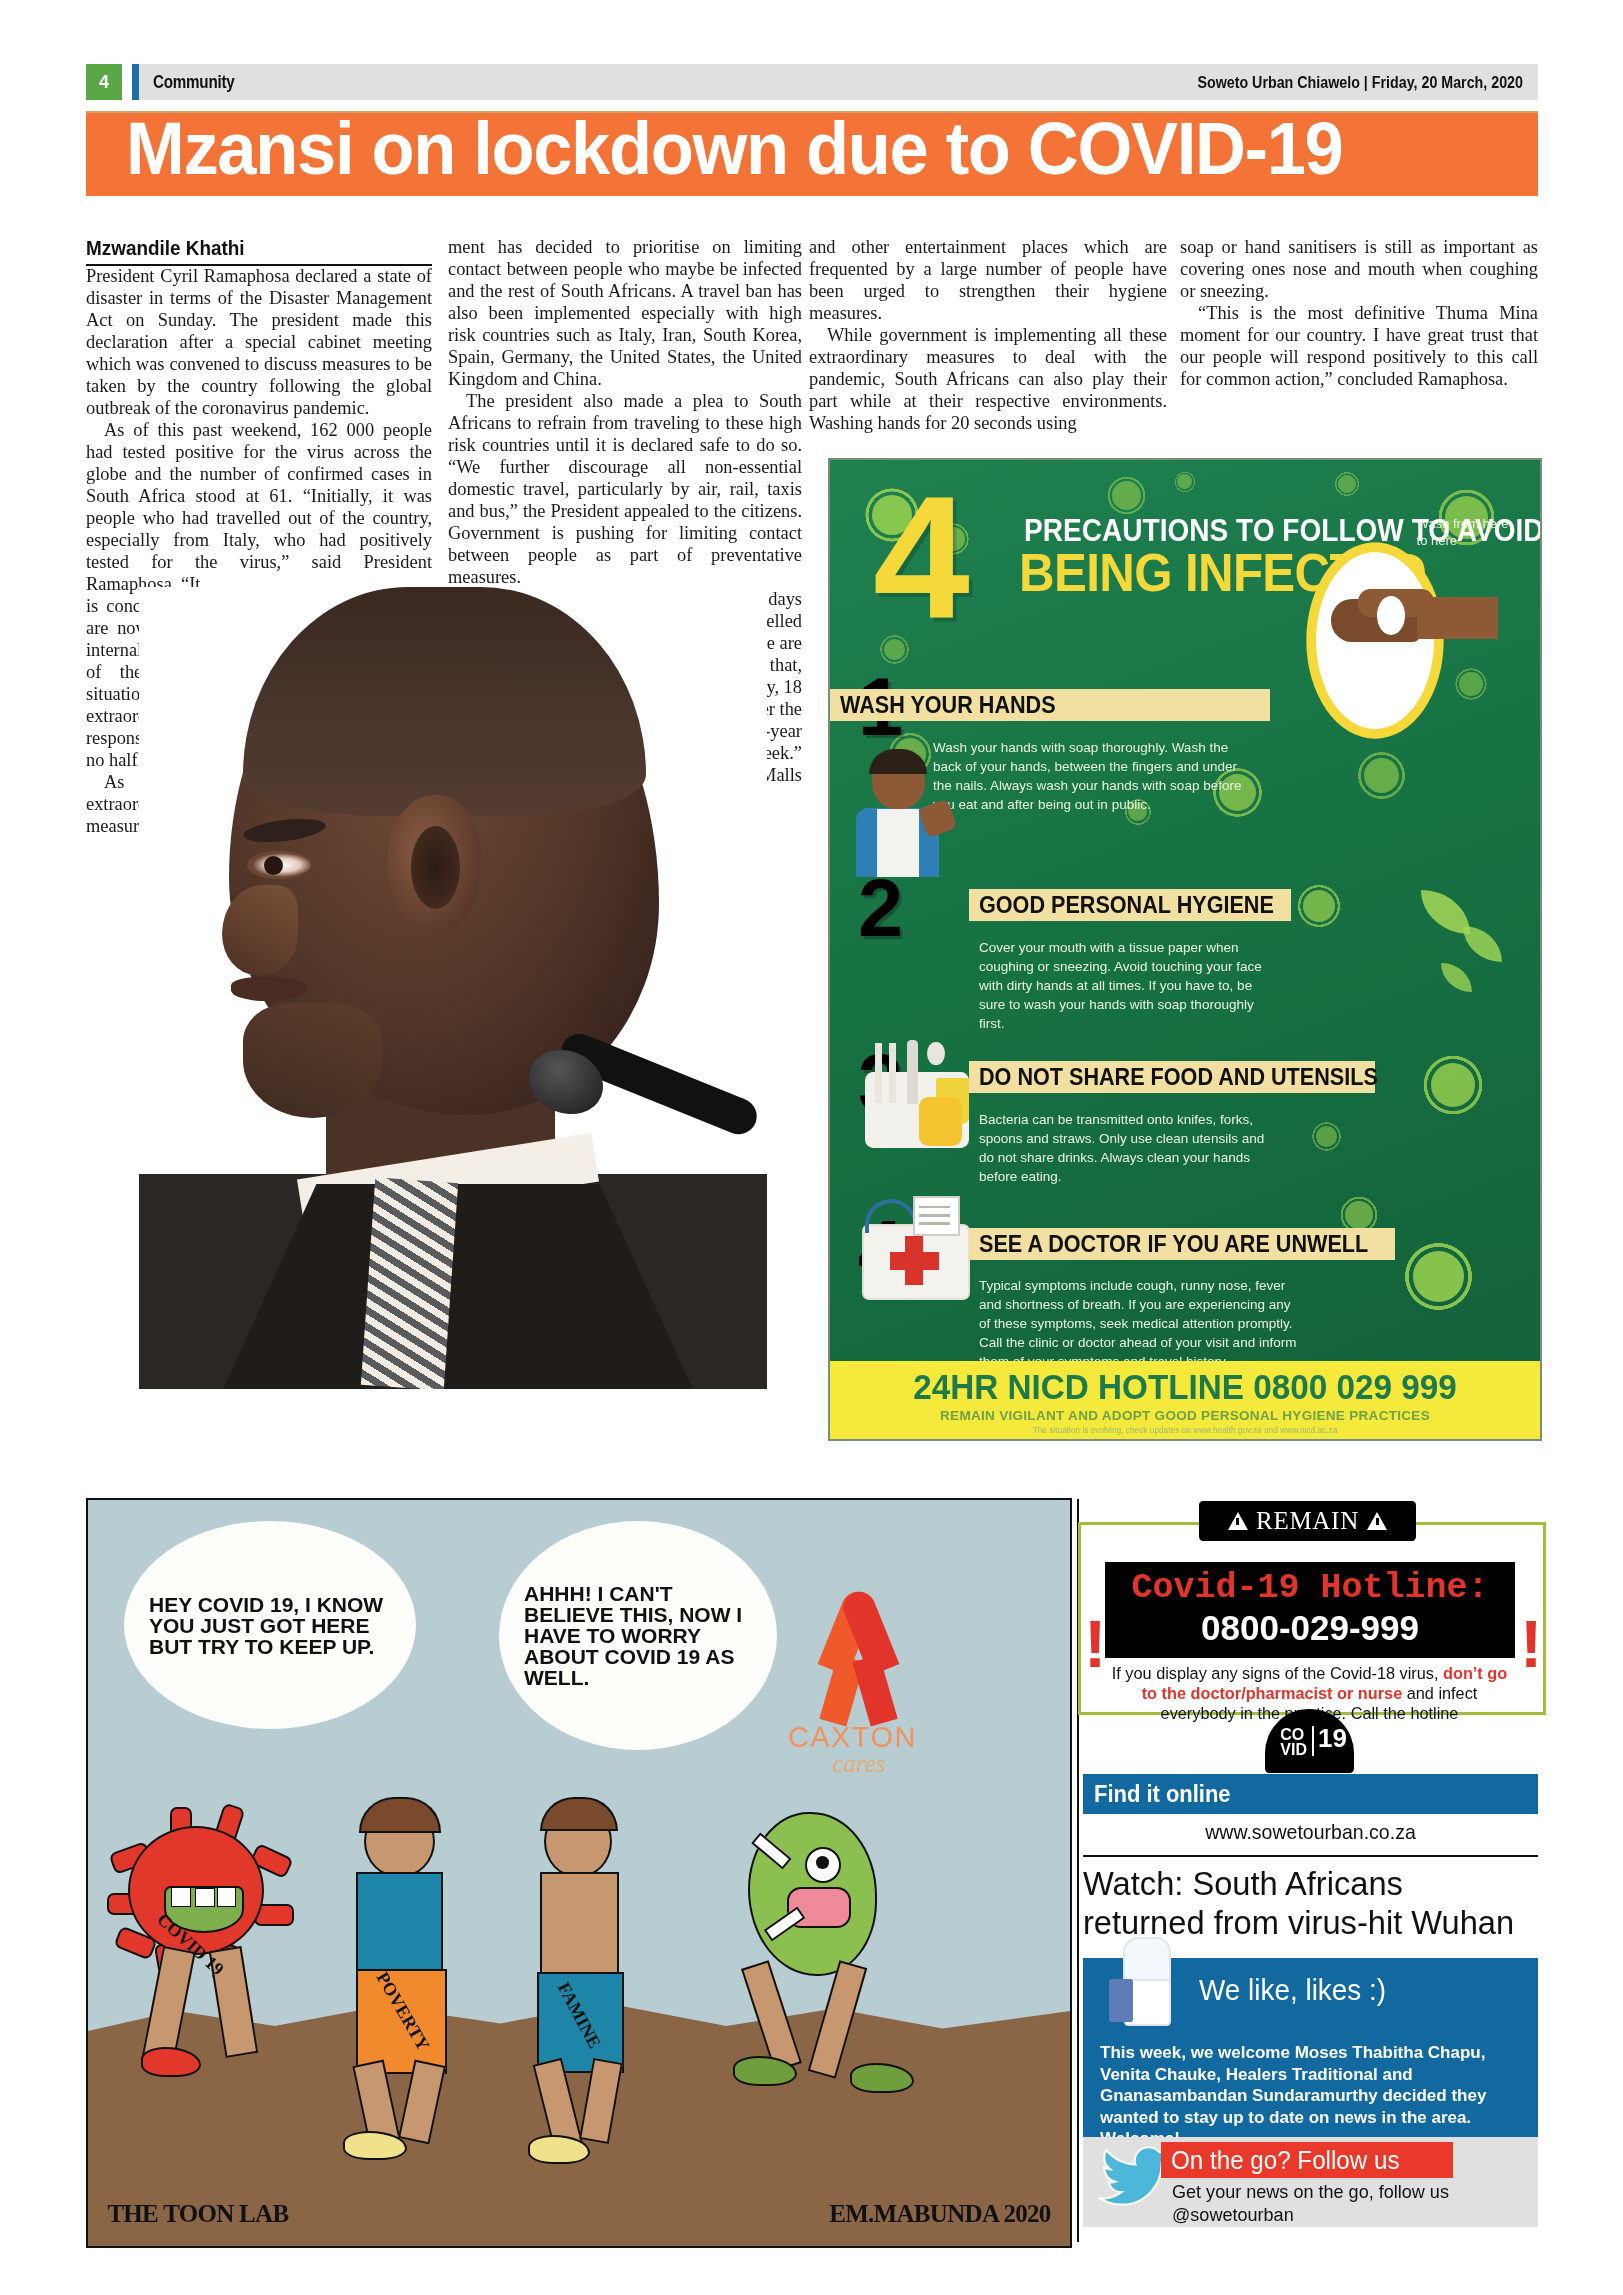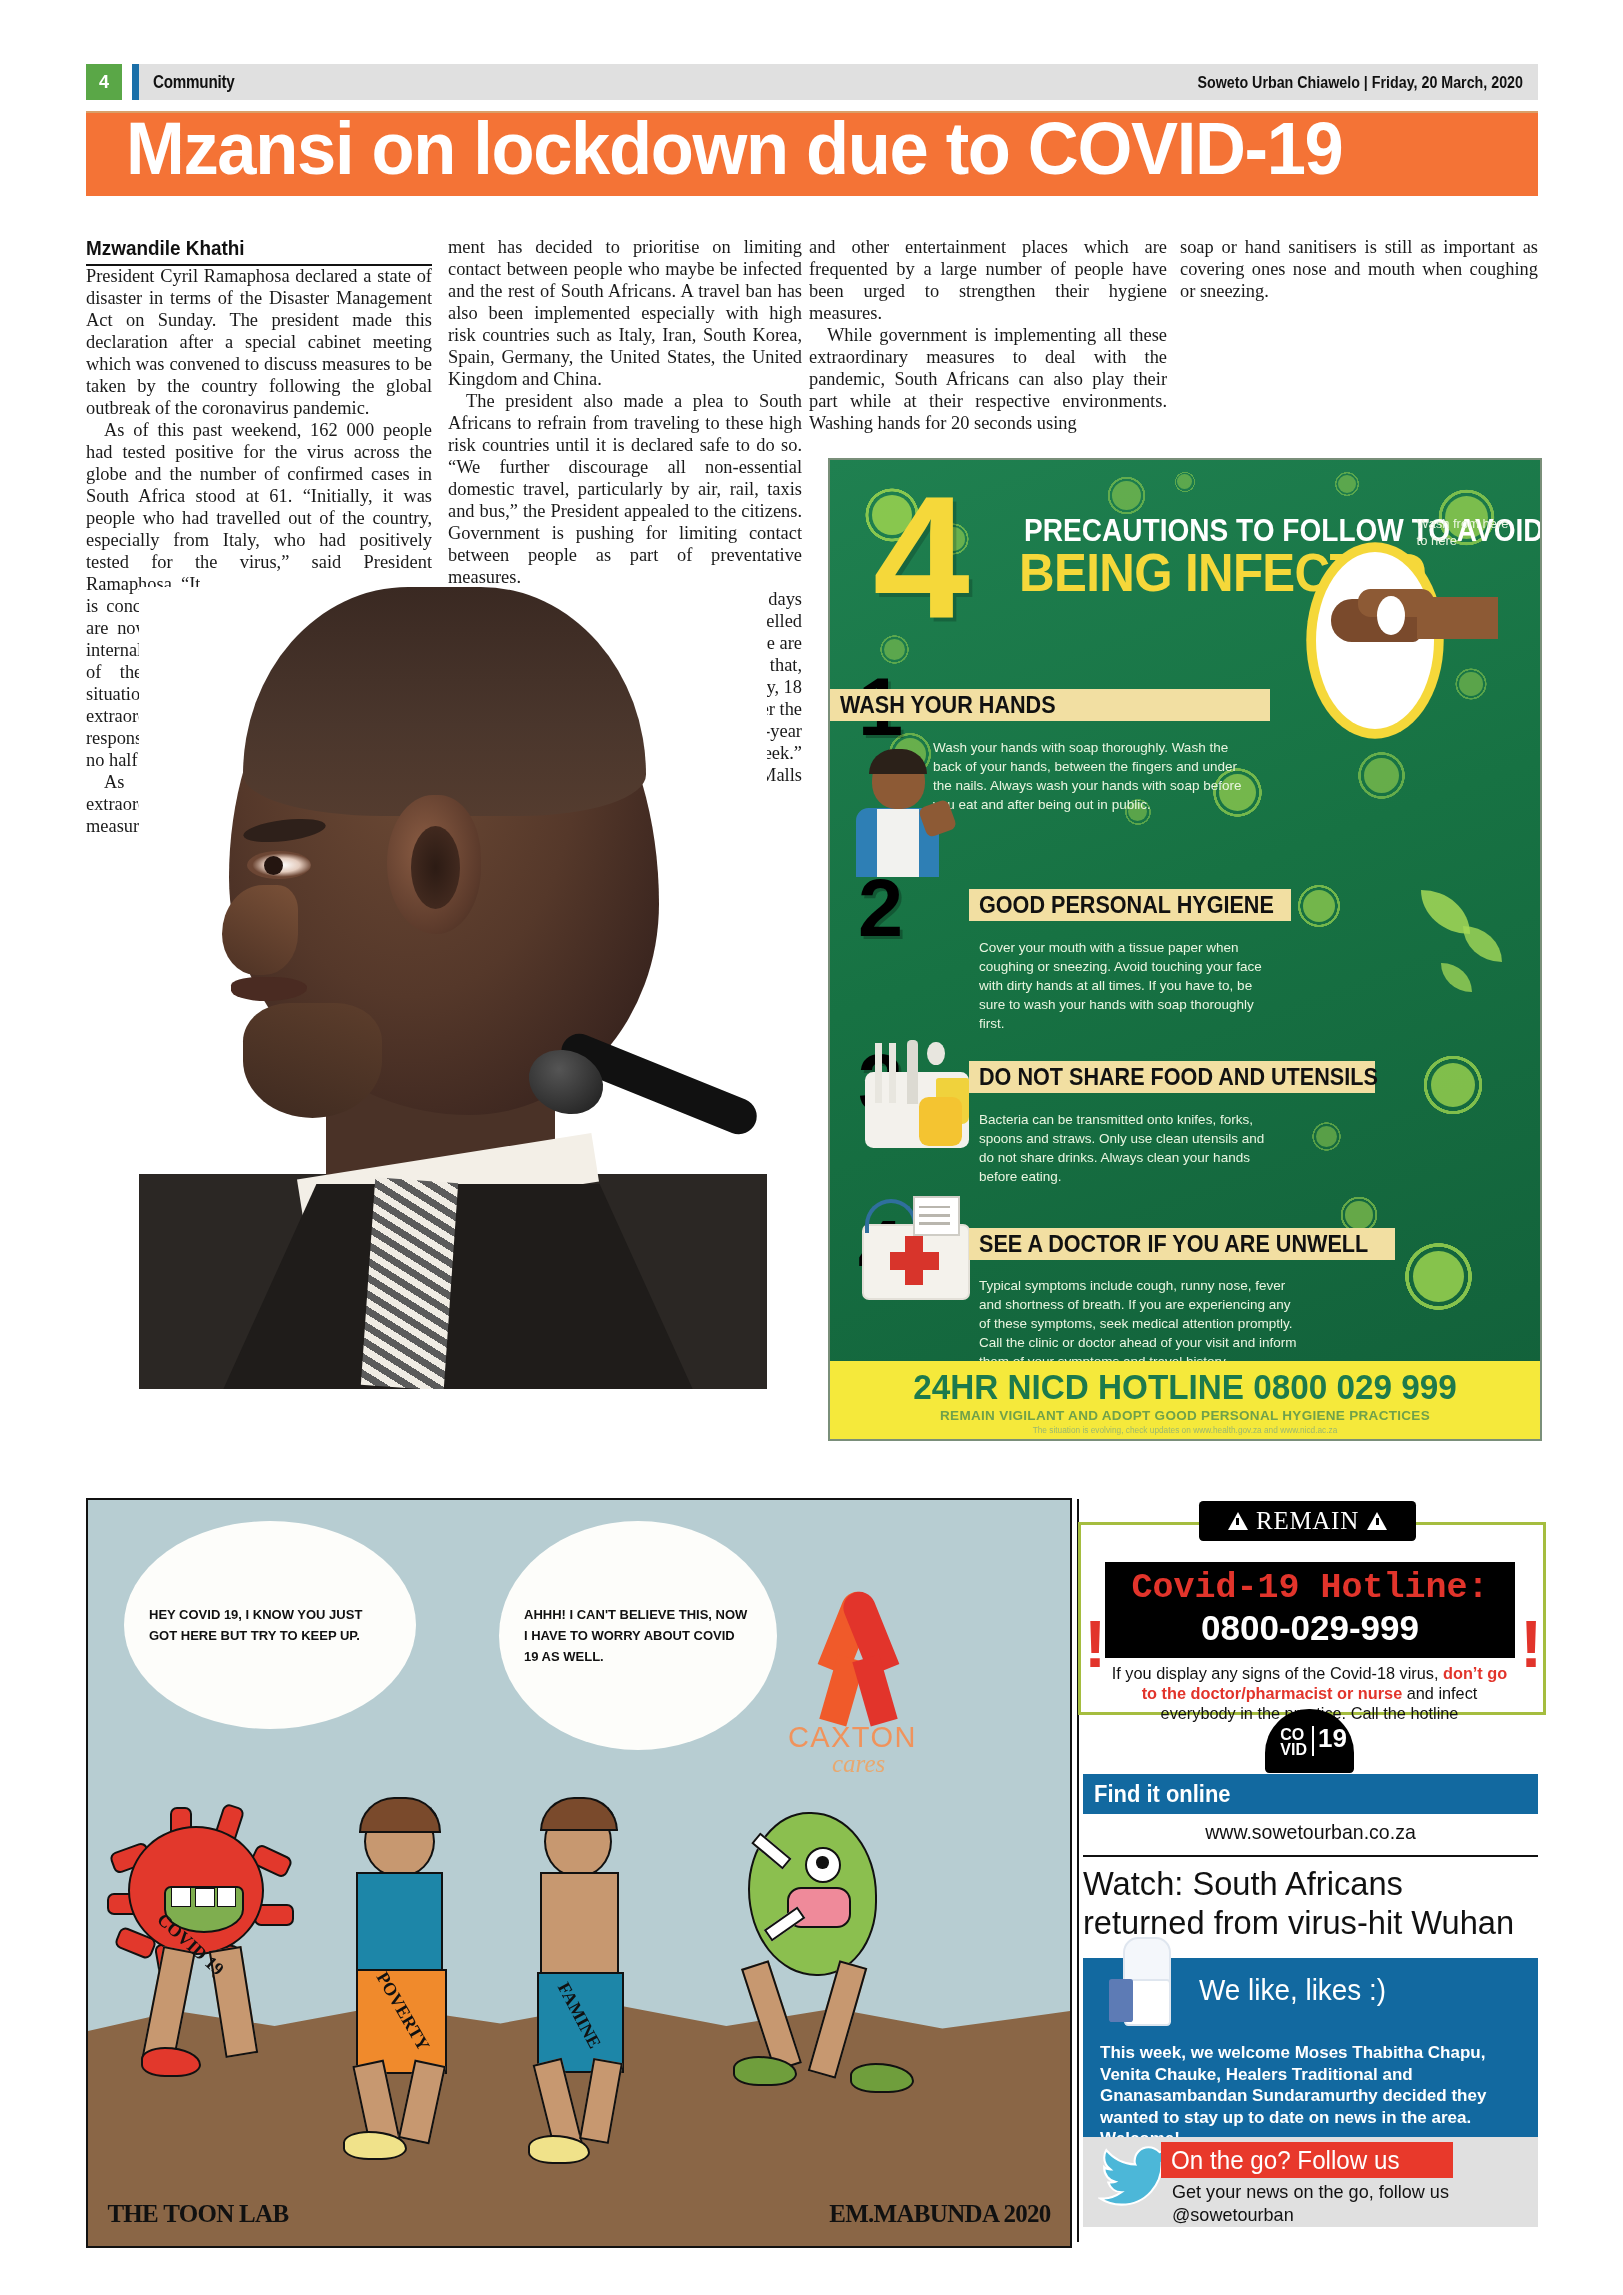--- a/index.html
+++ b/index.html
@@ -128,21 +128,21 @@
   .hotline-3{font-size:8.3px;color:#9ab86f;margin-top:2.1px;}
   .leaf{position:absolute;background:#a4d957;border-radius:0 100% 0 100%;}
 
   
   .cartoon{position:absolute;left:86px;top:1498px;width:982px;height:746px;border:2.8px solid #111;
            background:#b7cdd2;overflow:hidden;}
   .toon-sky{position:absolute;inset:0;background:#b7cdd2;}
   .toon-ground{position:absolute;left:0;bottom:0;width:100%;height:250px;background:#8a6646;
                clip-path:polygon(0 14%,9% 6%,19% 12%,30% 4%,42% 11%,53% 3%,65% 12%,76% 5%,87% 13%,100% 6%,100% 100%,0 100%);}
   .bubble{position:absolute;background:#fdfdfa;border-radius:50%;display:flex;align-items:center;justify-content:center;}
-  .bubble span{font-family:"Liberation Sans",sans-serif;font-weight:bold;font-size:13px;line-height:21px;color:#111;
+  .bubble span{font-family:"Liberation Sans",sans-serif;font-weight:bold;font-size:21px;line-height:21px;color:#111;
                display:block;padding:0 25px;}
   .runner{position:absolute;}
   .r-leg{position:absolute;background:#c79870;border:2.1px solid #111;}
   .r-shoe{position:absolute;border:2.1px solid #111;border-radius:40% 60% 40% 40%;}
   .covid-body{position:absolute;left:0;top:0;width:132px;height:125px;border-radius:50%;background:#e2382c;border:2.8px solid #111;}
   .covid-spike{position:absolute;background:#e2382c;border:2.1px solid #111;border-radius:7px;}
   .covid-mouth{position:absolute;left:36px;top:60px;width:76px;height:43px;border-radius:7px 7px 50% 50%;background:#7fae4f;border:2.1px solid #111;}
   .covid-tooth{position:absolute;background:#fff;border:1.4px solid #111;}
   .label-ribbon{position:absolute;font-family:"Liberation Serif",serif;font-weight:bold;font-size:18px;color:#111;}
   .toon-credit-l{position:absolute;left:19.4px;bottom:18px;font-family:"Liberation Serif",serif;font-weight:bold;
@@ -240,20 +240,21 @@
   <p class="c2-tail" style="text-indent:0">Malls</p>
 </div>
 
 <div class="col" id="col3">
   <p class="first">and other entertainment places which are frequented by a large number of people have been urged to strengthen their hygiene measures.</p>
   <p>While government is implementing all these extraordinary measures to deal with the pandemic, South Africans can also play their part while at their respective environments. Washing hands for 20 seconds using</p>
 </div>
 
 <div class="col" id="col4">
   <p class="first">soap or hand sanitisers is still as important as covering ones nose and mouth when coughing or sneezing.</p>
+  <p>“This is the most definitive Thuma Mina moment for our country. I have great trust that our people will respond positively to this call for common action,” concluded Ramaphosa.</p>
 </div>
 
 <div class="photo">
   <div class="ph-suit"></div>
   <div class="ph-neck"></div>
   <div class="ph-face"></div>
   <div class="ph-hair"></div>
   <div class="ph-chin"></div>
   <div class="ph-ear"></div>
   <div class="ph-ear-in"></div>

